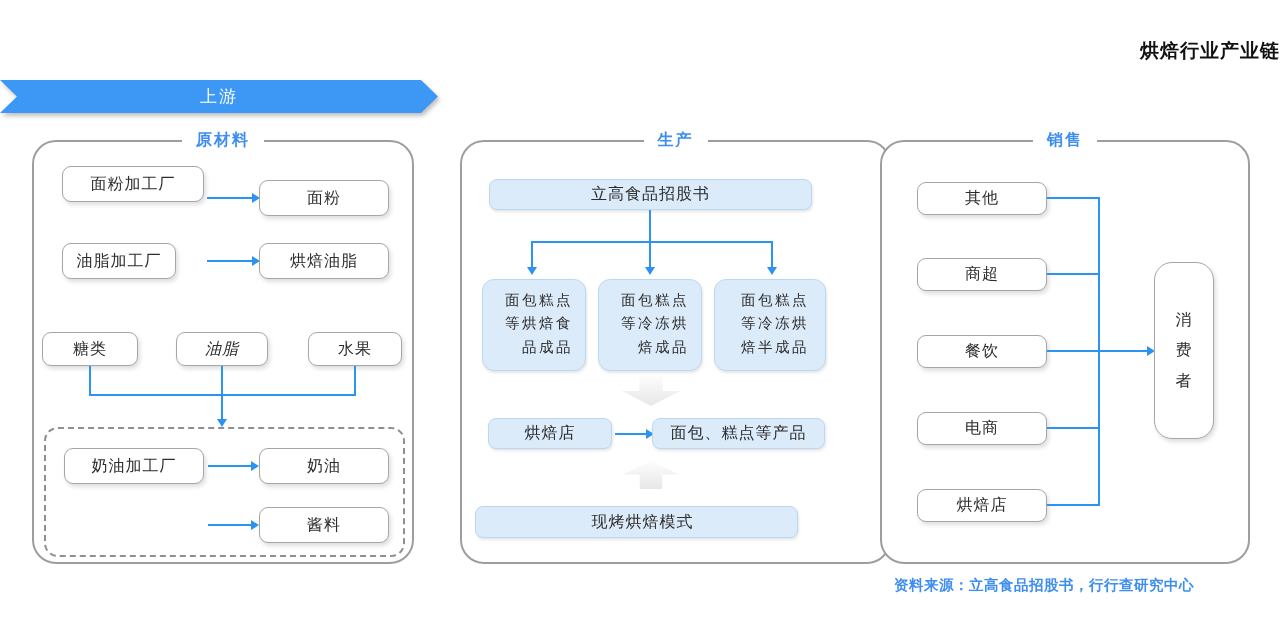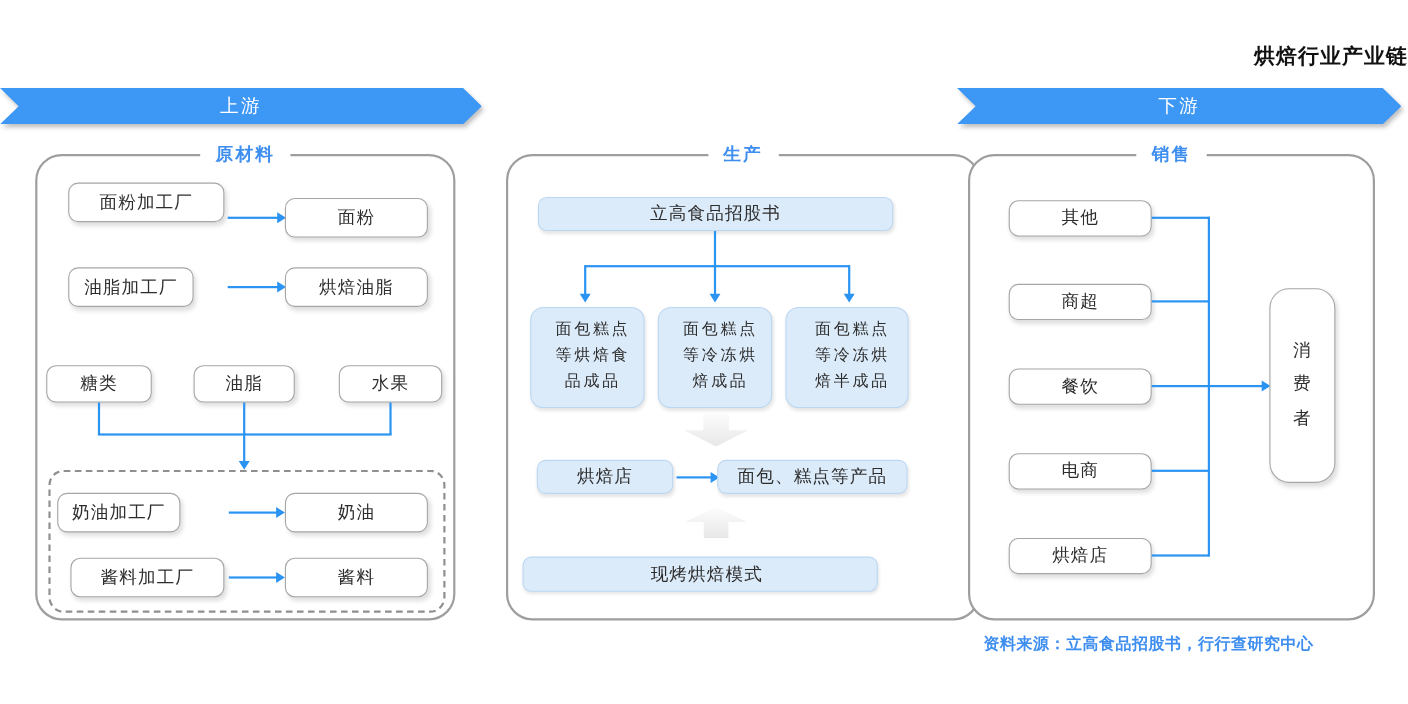--- a/index.html
+++ b/index.html
@@ -21,21 +21,21 @@
     background:#fff; padding:0 14px; color:#3E8EF0; font-weight:bold; font-size:16px;
     letter-spacing:2px; white-space:nowrap; }
 
   .wbox { position:absolute; background:#fff; border:1.5px solid #A6A6A6; border-radius:9px;
     box-shadow:2px 3px 4px rgba(0,0,0,0.13); display:flex; align-items:center; justify-content:center;
     font-size:16px; color:#2d2d2d; letter-spacing:1px; }
   .bbox { position:absolute; background:#DCEBFA; border:1px solid #BBD8F3; border-radius:8px;
     box-shadow:1px 2px 3px rgba(0,0,0,0.10); display:flex; align-items:center; justify-content:center;
     font-size:16px; color:#2d2d2d; letter-spacing:1px; }
   .pbox { border-radius:12px; font-size:14.5px; letter-spacing:2.5px; line-height:1.62;
-    white-space:pre-line; text-align:center; padding-left:10px; align-items:flex-start; padding-top:9px; }
+    white-space:pre-line; text-align:right; padding-left:10px; align-items:flex-start; padding-top:9px; }
 
   .dashed-box { position:absolute; border:2px dashed #8F8F8F; border-radius:14px; }
 
   .hline { position:absolute; height:2px; background:#2B93F2; }
   .vline { position:absolute; width:2px; background:#2B93F2; }
   .harrow::after { content:""; position:absolute; right:-7px; top:-4px; width:0; height:0;
     border-left:8px solid #2B93F2; border-top:5px solid transparent; border-bottom:5px solid transparent; }
   .varrow::after { content:""; position:absolute; bottom:-7px; left:-4px; width:0; height:0;
     border-top:8px solid #2B93F2; border-left:5px solid transparent; border-right:5px solid transparent; }
 
@@ -52,51 +52,47 @@
 </head>
 <body>
 
 <div class="canvas">
 
   <div class="page-title">烘焙行业产业链</div>
 
   <div class="banner-shadow" style="left:0;width:438px;">
     <div class="banner">上游</div>
   </div>
-  <div class="banner-shadow" style="left:870px;width:404px;">
-    <div class="banner">下游</div>
-  </div>
 
   <div class="panel" style="left:32px;width:382px;">
     <div class="panel-label">原材料</div>
 
     <div class="wbox" style="left:28px;top:24px;width:142px;height:36px;">面粉加工厂</div>
     <div class="hline harrow" style="left:173px;top:55px;width:46px;"></div>
     <div class="wbox" style="left:225px;top:38px;width:130px;height:36px;">面粉</div>
 
     <div class="wbox" style="left:28px;top:101px;width:114px;height:36px;">油脂加工厂</div>
     <div class="hline harrow" style="left:173px;top:118px;width:46px;"></div>
     <div class="wbox" style="left:225px;top:101px;width:130px;height:36px;">烘焙油脂</div>
 
     <div class="wbox" style="left:8px;top:190px;width:96px;height:34px;">糖类</div>
-    <div class="wbox" style="left:142px;top:190px;width:92px;height:34px;">油脂</div>
+    <div class="wbox" style="left:142px;top:190px;width:92px;height:34px;font-style:italic;">油脂</div>
     <div class="wbox" style="left:274px;top:190px;width:94px;height:34px;">水果</div>
 
     <div class="vline" style="left:55px;top:224px;height:29px;"></div>
     <div class="vline" style="left:187px;top:224px;height:29px;"></div>
     <div class="vline" style="left:320px;top:224px;height:29px;"></div>
     <div class="hline" style="left:55px;top:252px;width:267px;"></div>
     <div class="vline varrow" style="left:187px;top:252px;height:26px;"></div>
 
     <div class="dashed-box" style="left:10px;top:285px;width:361px;height:130px;">
-      <div class="wbox" style="left:6px;top:19px;width:112px;height:36px;text-align:right;">奶油加工厂</div>
+      <div class="wbox" style="left:18px;top:19px;width:140px;height:36px;text-align:right;">奶油加工厂</div>
       <div class="hline harrow" style="left:162px;top:36px;width:44px;"></div>
       <div class="wbox" style="left:213px;top:19px;width:130px;height:36px;">奶油</div>
 
-      <div class="wbox" style="left:18px;top:78px;width:140px;height:36px;">酱料加工厂</div>
       <div class="hline harrow" style="left:162px;top:95px;width:44px;"></div>
       <div class="wbox" style="left:213px;top:78px;width:130px;height:36px;">酱料</div>
     </div>
   </div>
 
   <div class="panel" style="left:460px;width:431px;">
     <div class="panel-label">生产</div>
 
     <div class="bbox" style="left:27px;top:37px;width:323px;height:31px;">立高食品招股书</div>
 

